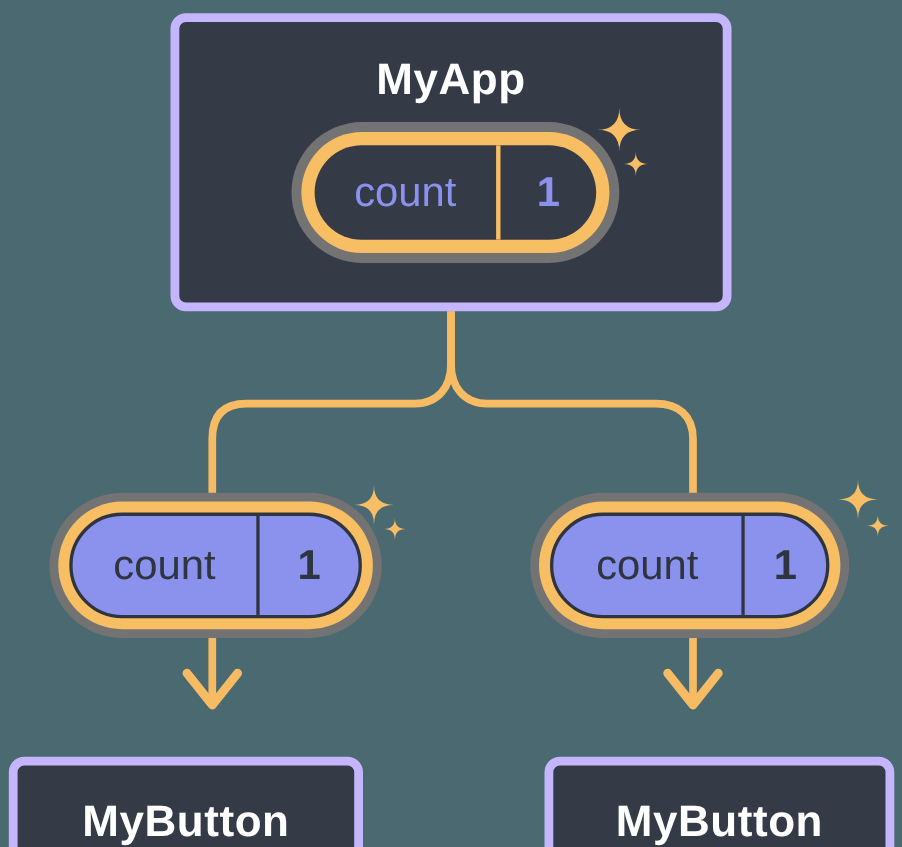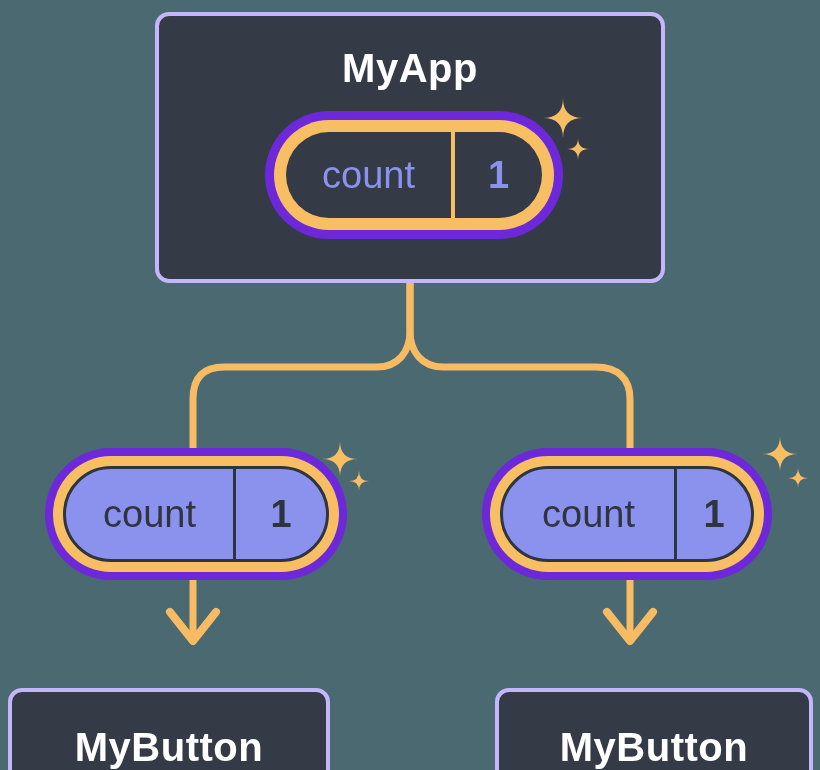--- a/index.html
+++ b/index.html
@@ -8,36 +8,36 @@
     background:#4A6971;
     font-family:"Liberation Sans", sans-serif;
   }
   svg.layer { position:absolute; left:0; top:0; pointer-events:none; }
   #lines-layer { z-index:0; }
   #decor-layer { z-index:3; }
 
   
   .node {
     position:absolute; box-sizing:border-box; z-index:1;
-    background:#343A46; border:4px solid #c4b5fd; border-radius:14px;
+    background:#343A46; border:8px solid #c4b5fd; border-radius:14px;
   }
   #node-myapp { left:155px; top:12px; width:510px; height:271px; }
   .node-title {
     color:#FFFFFF; font-size:40px; font-weight:700;
     text-align:center; letter-spacing:0.5px; line-height:40px;
   }
   #node-myapp .node-title { margin-top:32px; }
   .btn-node { display:flex; align-items:center; justify-content:center;margin-top:40px; }
   #node-btn-left  { left:8px;   top:648px; width:322px; height:117px; }
   #node-btn-right { left:495px; top:648px; width:318px; height:117px; }
 
   
   .pill {
     position:absolute; z-index:2; box-sizing:border-box;
-    background:#6d28d9; border-radius:999px; padding:9px;
+    background:#737373; border-radius:999px; padding:9px;
   }
   .pill-inner {
     width:100%; height:100%; box-sizing:border-box;
     background:#F8BE64; border-radius:999px; padding:12px;
   }
   .pill-core {
     width:100%; height:100%; box-sizing:border-box;
     border-radius:999px; display:flex; overflow:hidden; align-items:stretch;
   }
   .seg { display:flex; align-items:center; justify-content:center; }

